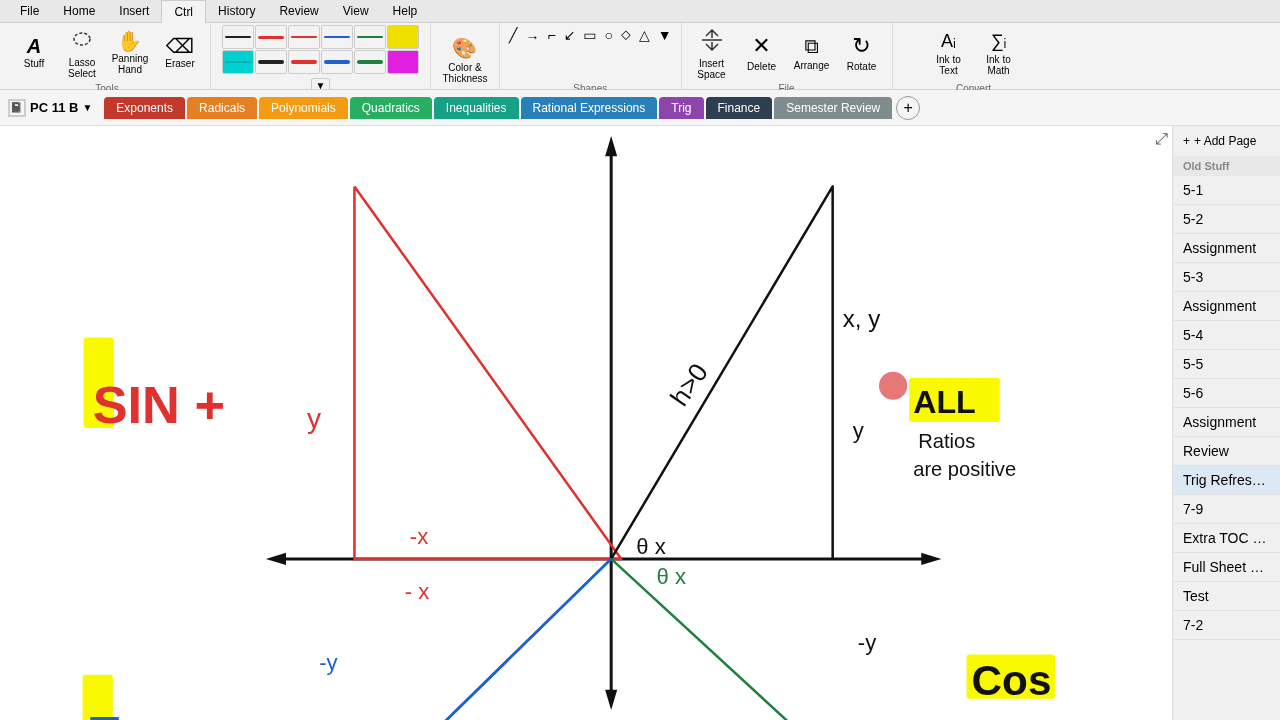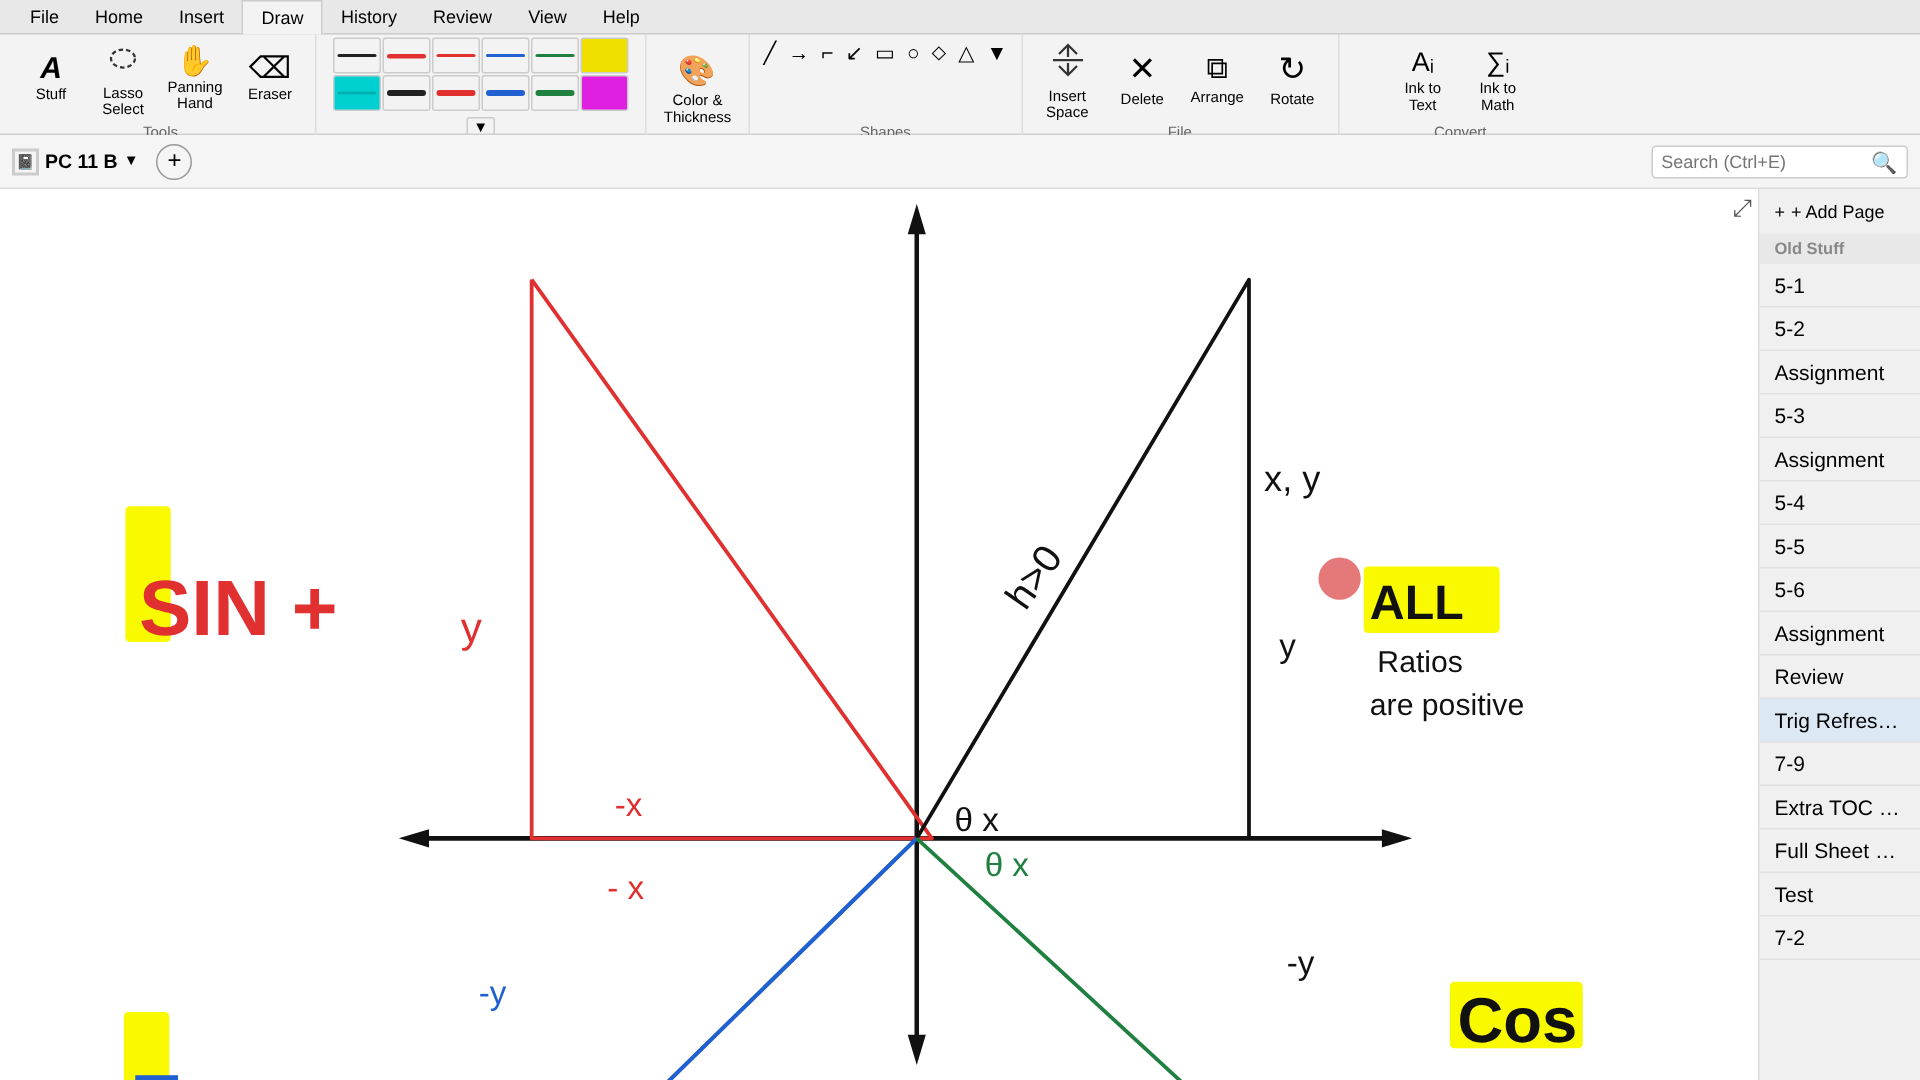--- a/index.html
+++ b/index.html
@@ -265,21 +265,21 @@
   </style>
 </head>
 <body>
 
 <div id="ribbon">
   <div id="ribbon-tabs">
 
   <button class="ribbon-tab">File</button>
       <button class="ribbon-tab">Home</button>
       <button class="ribbon-tab">Insert</button>
-      <button class="ribbon-tab active">Draw</button>
+      <button class="ribbon-tab active">Ctrl</button>
       <button class="ribbon-tab">History</button>
       <button class="ribbon-tab">Review</button>
       <button class="ribbon-tab">View</button>
       <button class="ribbon-tab">Help</button>
     </div>
   <div id="ribbon-content">
 
     <div class="ribbon-group">
       <div class="ribbon-group-items">
         <button class="ribbon-btn">
@@ -421,25 +421,33 @@
   </div>
 </div>
 
 <div id="notebook-area">
   <div id="notebook-header">
     <div class="notebook-name">
       <span style="border:2px solid #ccc;width:18px;height:18px;display:inline-flex;align-items:center;justify-content:center;font-size:10px;">📓</span>
       <span>PC 11 B</span>
       <span style="font-size:10px;">▼</span>
     </div>
+    <div id="section-tabs" style="display: flex; gap: 2px; align-items: flex-end;">
+
+    <div class="section-tab" style="background: rgb(192, 57, 43); color: rgb(255, 255, 255);">Exponents</div>
+        <div class="section-tab" style="background: rgb(230, 126, 34); color: rgb(255, 255, 255);">Radicals</div>
+        <div class="section-tab" style="background: rgb(243, 156, 18); color: rgb(255, 255, 255);">Polynomials</div>
+        <div class="section-tab" style="background: rgb(39, 174, 96); color: rgb(255, 255, 255);">Quadratics</div>
+        <div class="section-tab" style="background: rgb(22, 160, 133); color: rgb(255, 255, 255);">Inequalities</div>
+        <div class="section-tab" style="background: rgb(41, 128, 185); color: rgb(255, 255, 255);">Rational Expressions</div>
+        <div class="section-tab active" style="background: rgb(142, 68, 173); color: rgb(255, 255, 255);">Trig</div>
+        <div class="section-tab" style="background: rgb(44, 62, 80); color: rgb(255, 255, 255);">Finance</div>
+        <div class="section-tab" style="background: rgb(127, 140, 141); color: rgb(255, 255, 255);">Semester Review</div>
+      </div>
     <button class="add-section-btn">+</button>
-    <div class="search-box">
-      <input type="text" placeholder="Search (Ctrl+E)" style="">
-      <span style="font-size:14px;cursor:pointer;">🔍</span>
-    </div>
   </div>
 
   <div id="content-area">
 
     <div id="left-handle">
       <span style="font-size:10px;color:#666;">›</span>
     </div>
 
     <div id="canvas-area">
       <span id="expand-icon">⤢</span>

